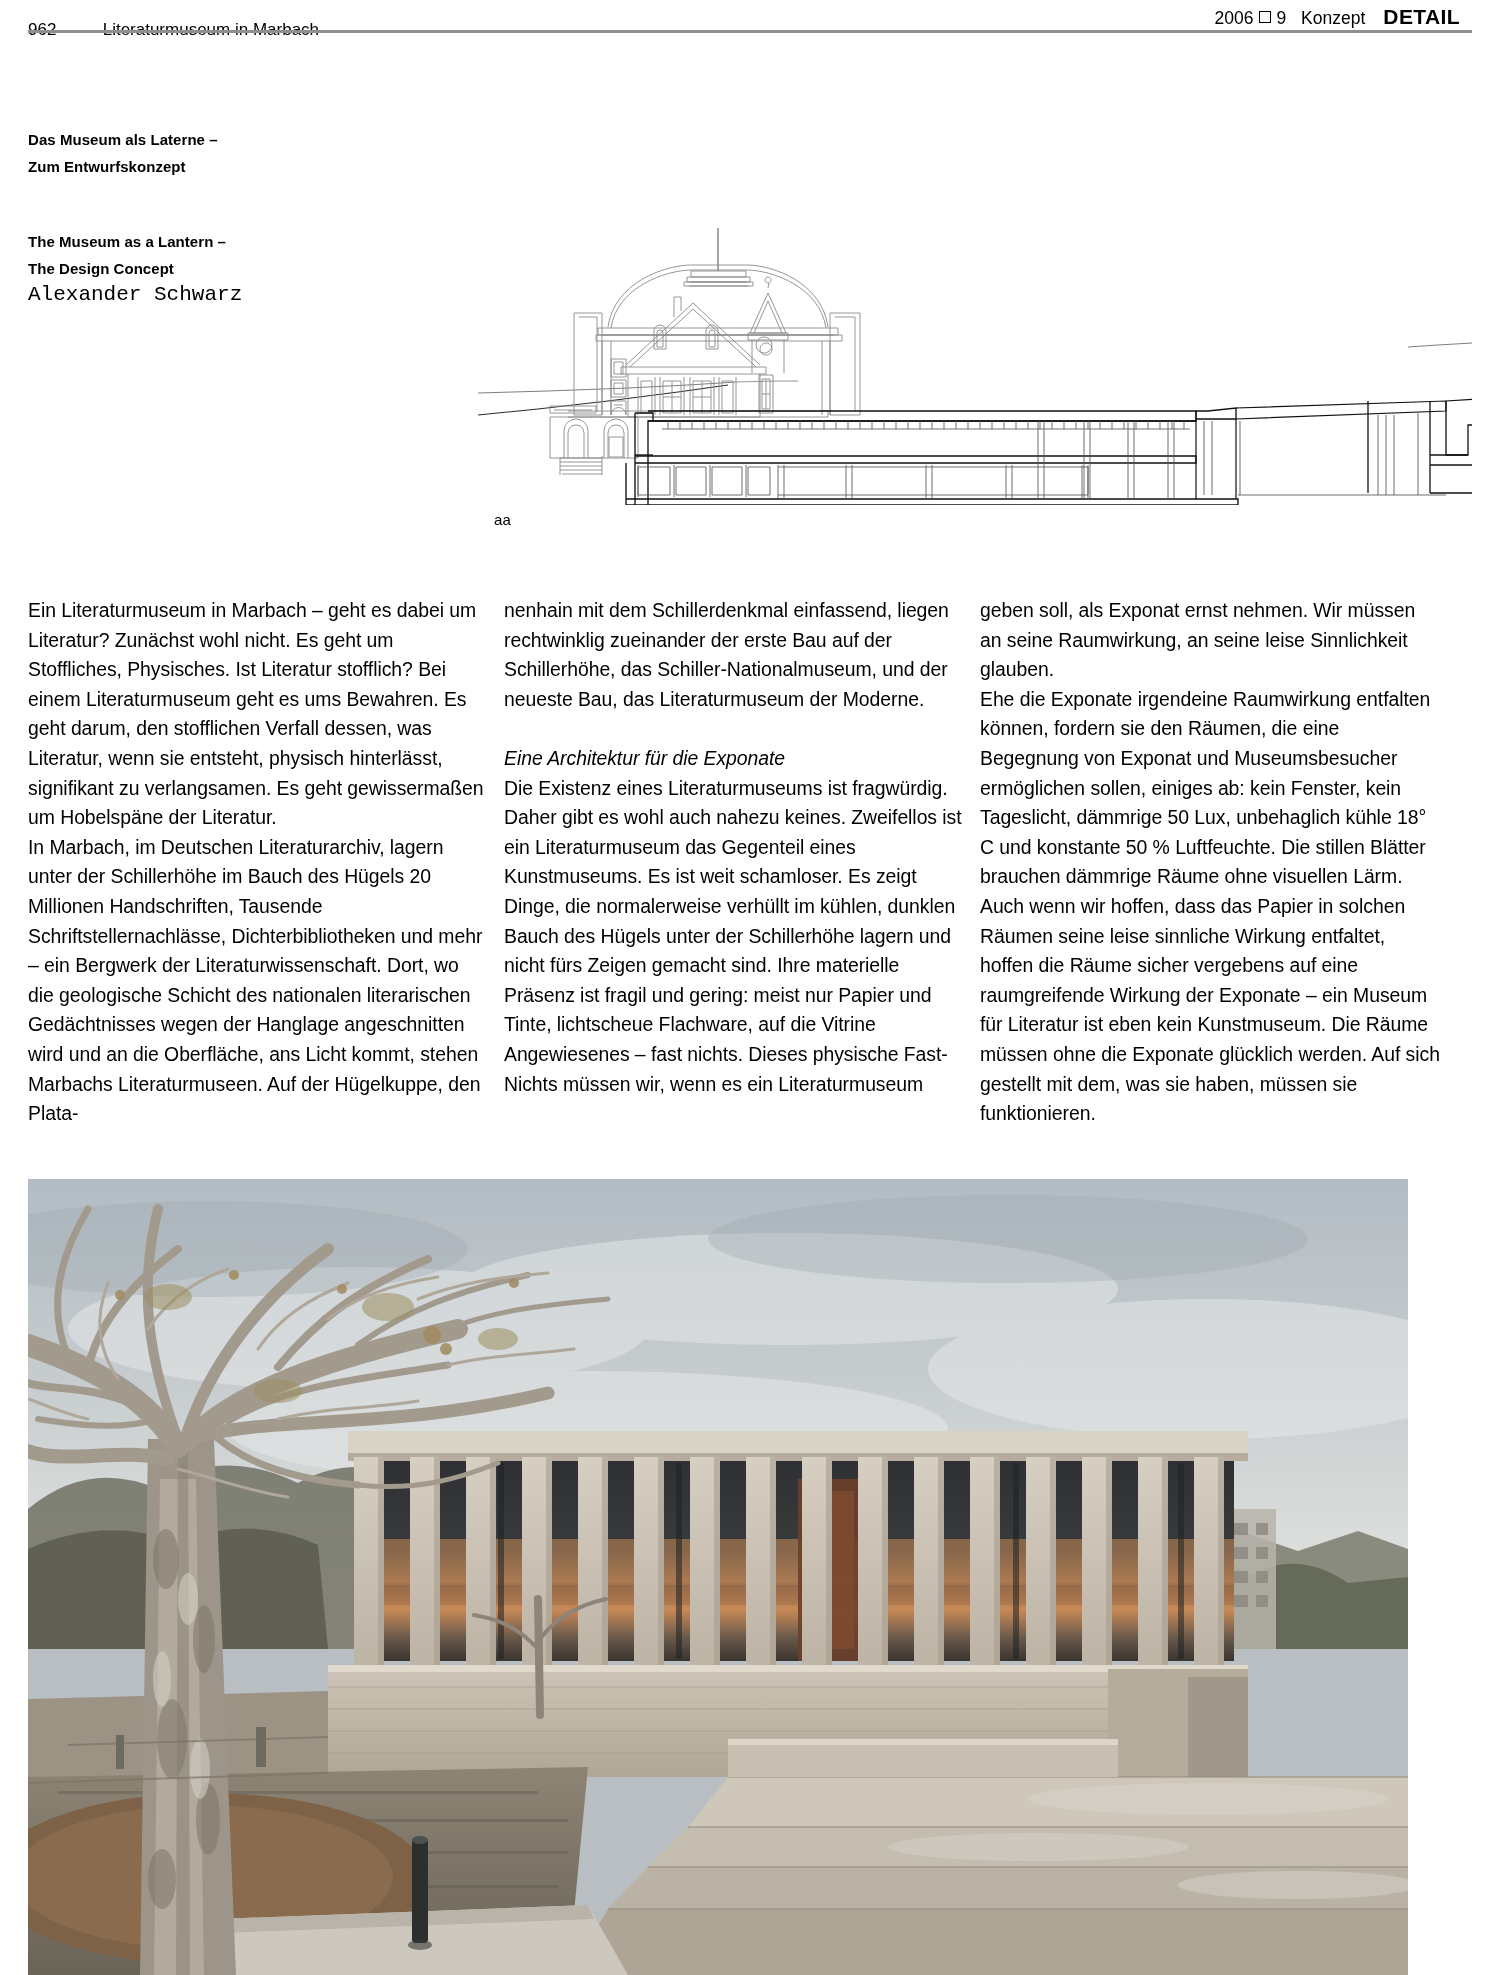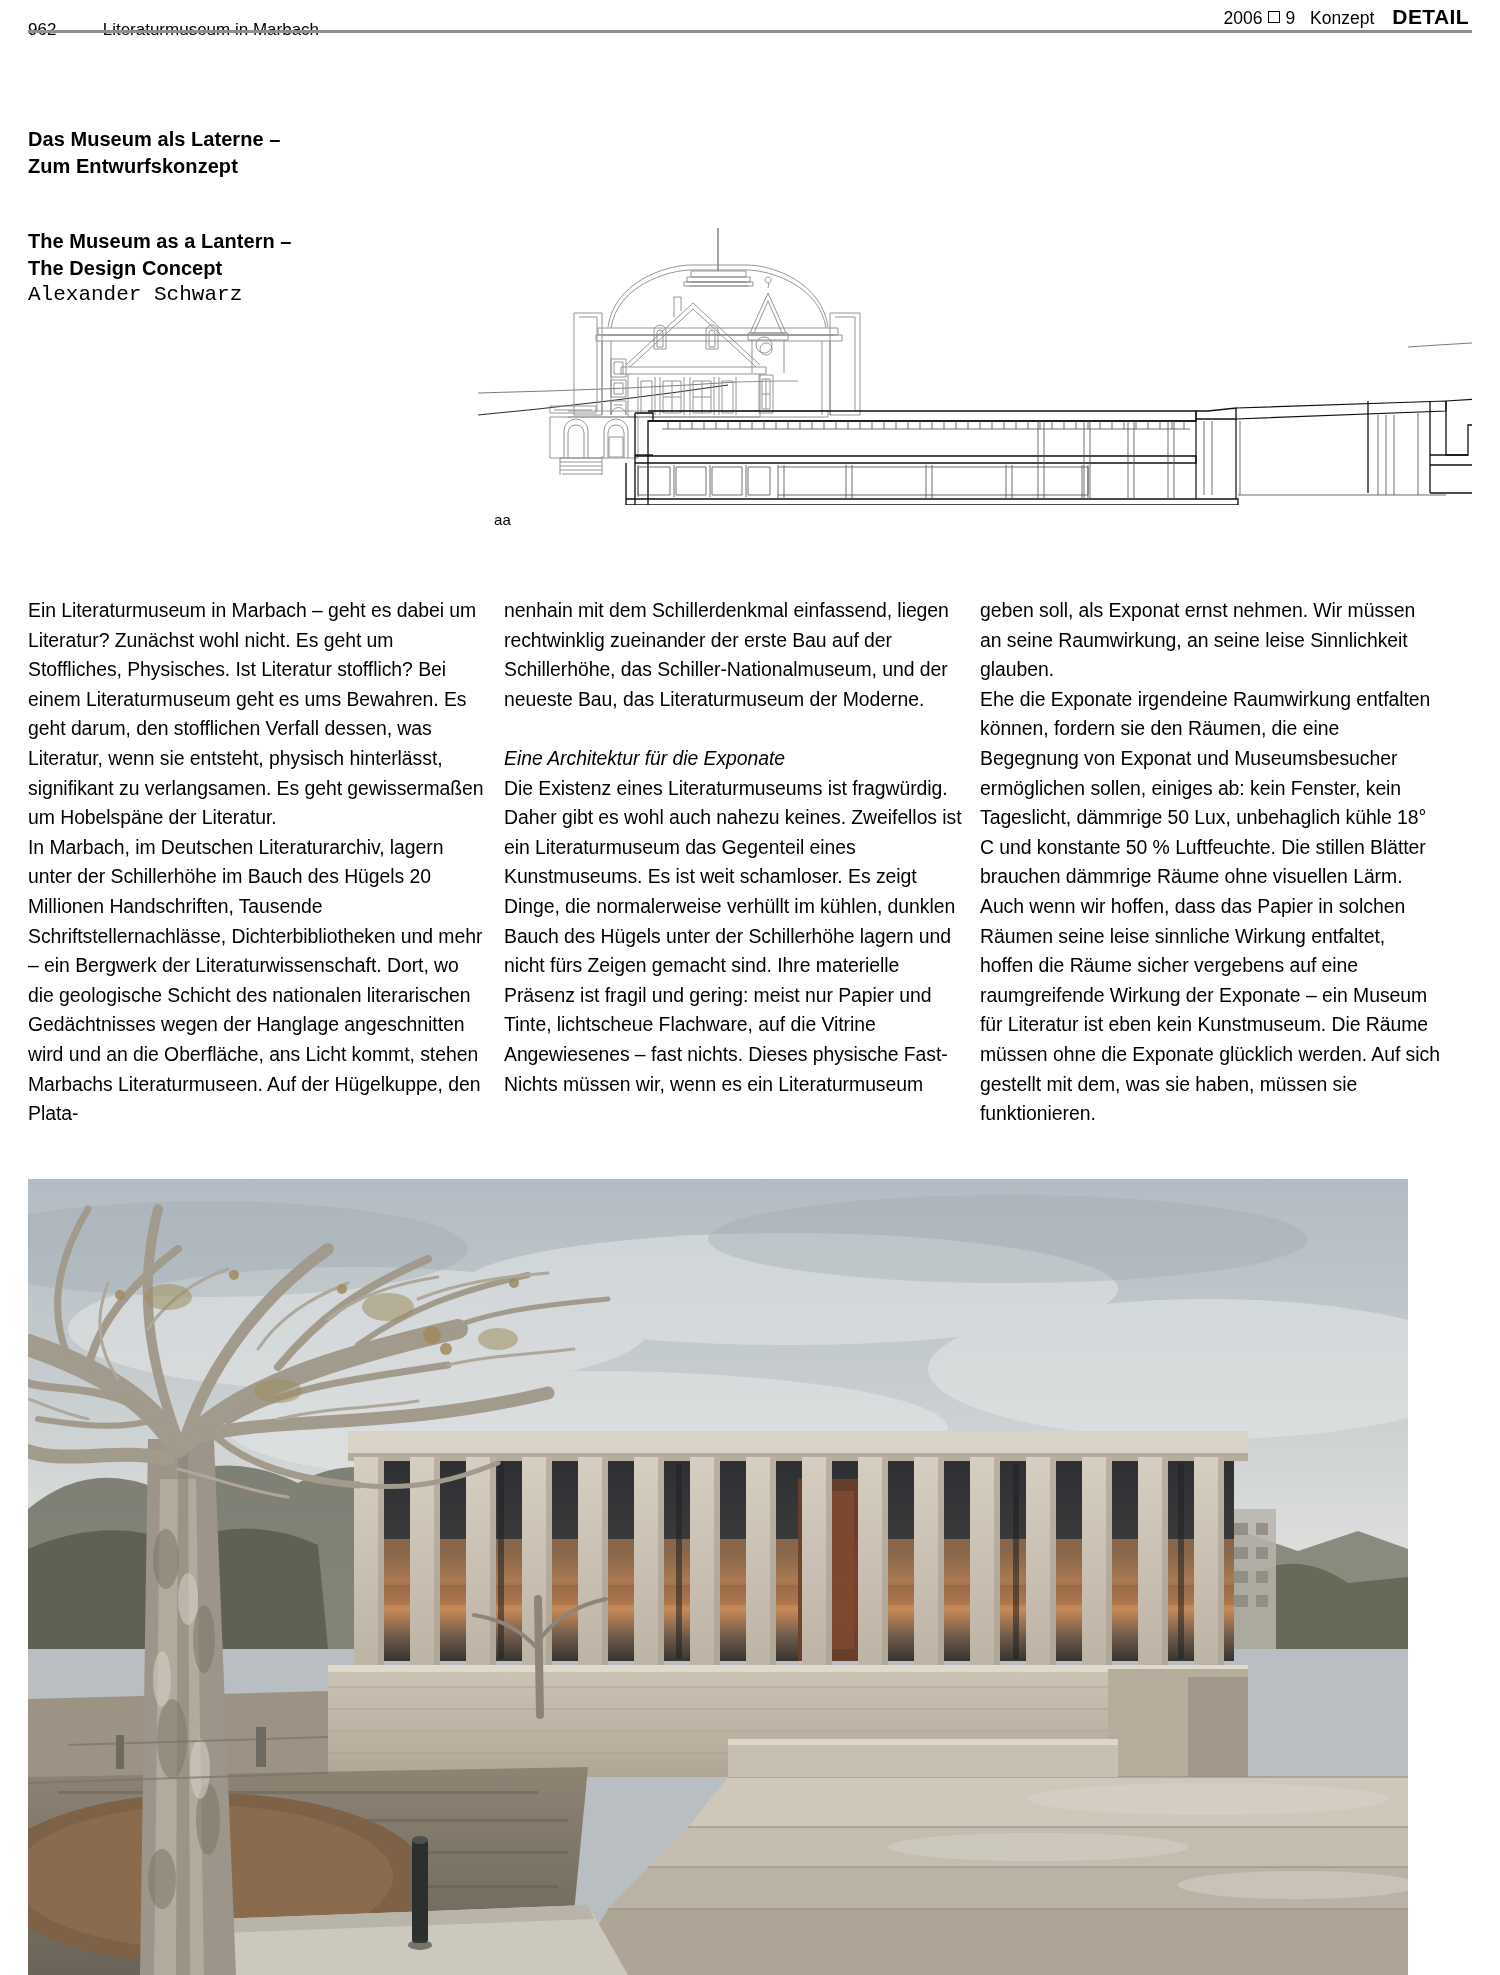--- a/index.html
+++ b/index.html
@@ -13,35 +13,35 @@
   }
   .page{position:relative;width:1500px;height:1975px;}
 
   
   .runhead{
     position:absolute;left:28px;top:0px;width:1444px;height:42px;
   }
   .rh-left{position:absolute;left:0;top:20px;display:flex;align-items:baseline;}
   .rh-folio{font-size:17px;letter-spacing:.1px;}
   .rh-title{font-size:17px;margin-left:46px;}
-  .rh-right{position:absolute;right:3px;top:5px;display:flex;align-items:baseline;gap:0;}
+  .rh-right{position:absolute;right:12px;top:5px;display:flex;align-items:baseline;gap:0;}
   .rh-year{font-size:17.5px;}
   .rh-sep{font-size:14px;margin:0 5px 0 6px;position:relative;top:-1px;}
   .rh-sq{display:inline-block;width:10px;height:10px;border:1.4px solid #000;}
   .rh-issue{font-size:17.5px;}
   .rh-konzept{font-size:17.5px;margin-left:15px;}
   .rh-brand{font-size:21px;font-weight:bold;letter-spacing:.4px;margin-left:18px;}
   .rule{
     position:absolute;left:28px;top:30px;width:1444px;height:3px;background:#8f8f8f;
   }
 
   
   .titleblock{position:absolute;left:28px;top:126px;width:430px;}
   .title-de,.title-en{
-    font-size:20px;font-weight:bold;line-height:27px;letter-spacing:.05px;
+    font-size:15px;font-weight:bold;line-height:27px;letter-spacing:.05px;
   }
   .title-en{margin-top:48px;}
   .author{font-size:21px;line-height:26px;font-weight:normal;font-family:Liberation Mono, monospace;}
 
   
   .drawing{
     position:absolute;left:478px;top:225px;width:994px;height:280px;
   }
   .drawing svg{display:block;width:994px;height:280px;}
   .drawing-caption{

